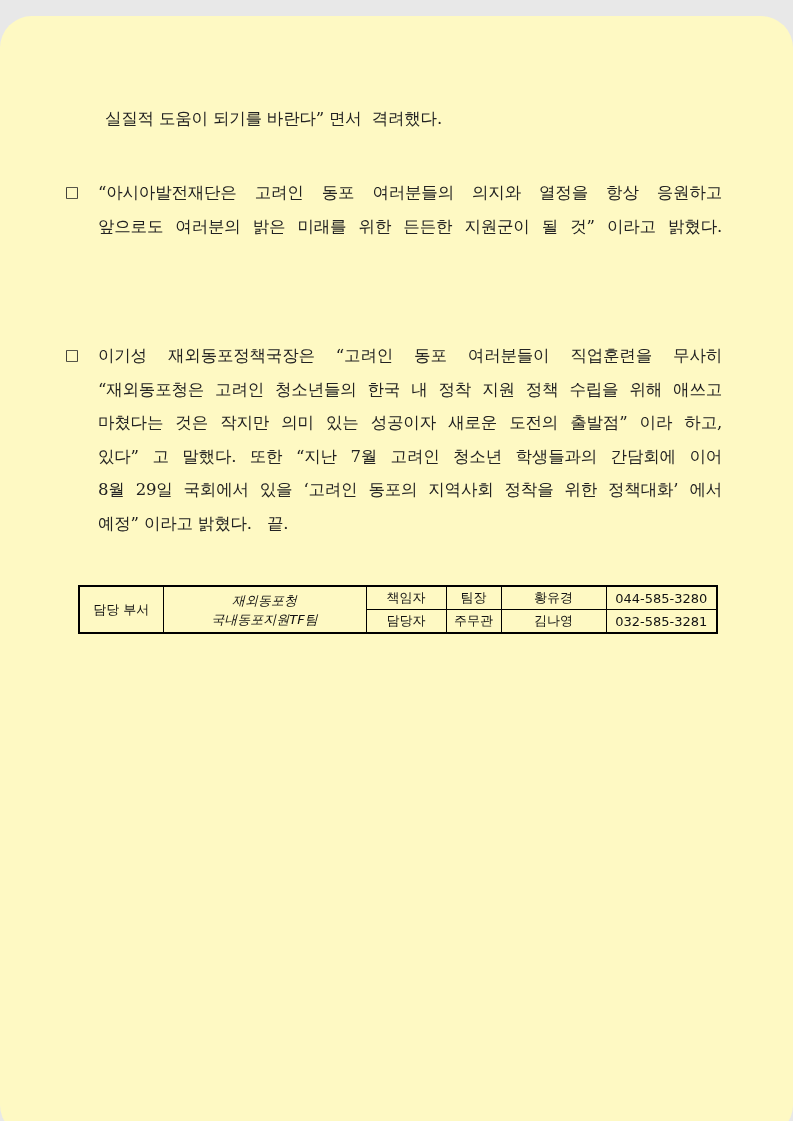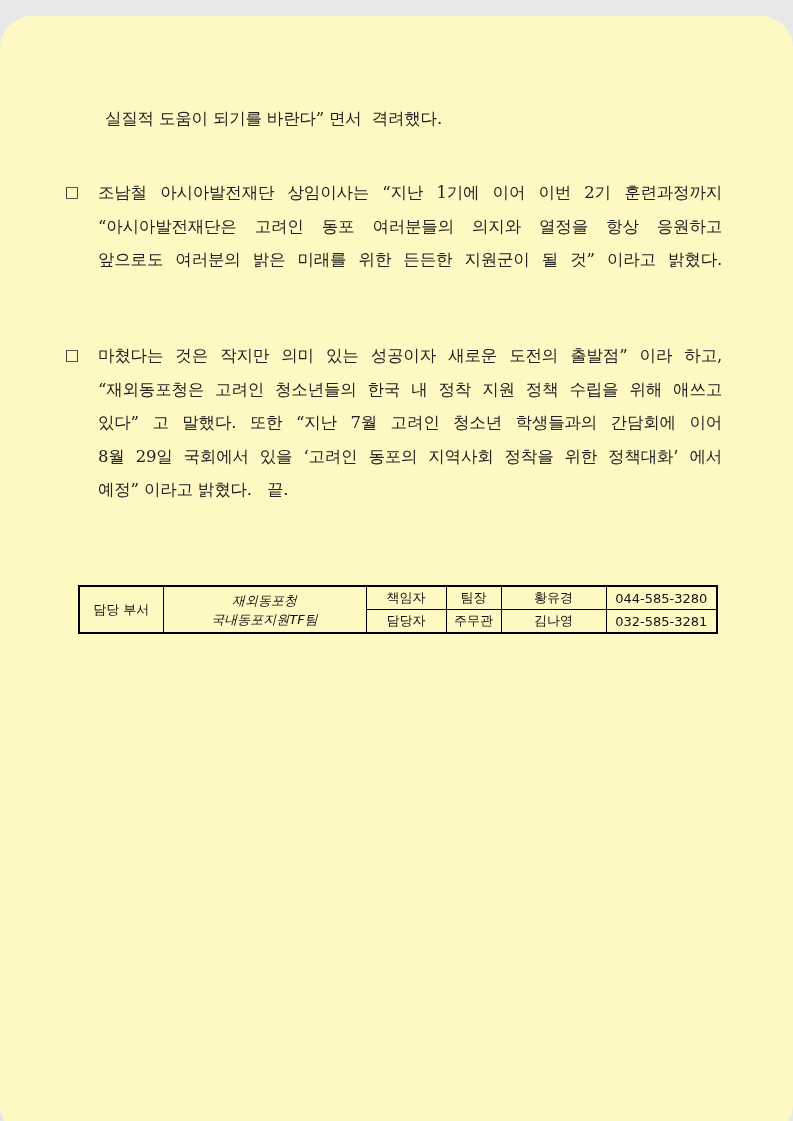--- a/index.html
+++ b/index.html
@@ -78,29 +78,29 @@
 <body>
 
 <div class="page">
 
   <div class="para" style="top: 86px;">
     <div class="line left" style="padding-left:7px;">실질적 도움이 되기를 바란다” 면서  격려했다.</div>
   </div>
 
   <div class="para" style="top: 160px;">
     <span class="bullet">□</span>
-    <div class="line just">조남철 아시아발전재단 상임이사는 “지난 1기에 이어 이번 2기 훈련과정까지</div>
     <div class="line just">“아시아발전재단은 고려인 동포 여러분들의 의지와 열정을 항상 응원하고</div>
     <div class="line just">앞으로도 여러분의 밝은 미래를 위한 든든한 지원군이 될 것” 이라고 밝혔다.</div>
   </div>
 
   <div class="para" style="top: 323px;">
     <span class="bullet">□</span>
+    <div class="line just">이기성 재외동포정책국장은 “고려인 동포 여러분들이 직업훈련을 무사히</div>
+    <div class="line just">“재외동포청은 고려인 청소년들의 한국 내 정착 지원 정책 수립을 위해 애쓰고</div>
     <div class="line just">마쳤다는 것은 작지만 의미 있는 성공이자 새로운 도전의 출발점” 이라 하고,</div>
-    <div class="line just">“재외동포청은 고려인 청소년들의 한국 내 정착 지원 정책 수립을 위해 애쓰고</div>
     <div class="line just">있다” 고 말했다. 또한 “지난 7월 고려인 청소년 학생들과의 간담회에 이어</div>
     <div class="line just">8월 29일 국회에서 있을 ‘고려인 동포의 지역사회 정착을 위한 정책대화’ 에서</div>
     <div class="line left">예정” 이라고 밝혔다.   끝.</div>
   </div>
 
   <table class="contact-table">
     <colgroup>
       <col class="c1">
         <col class="c2">
         <col class="c3">

